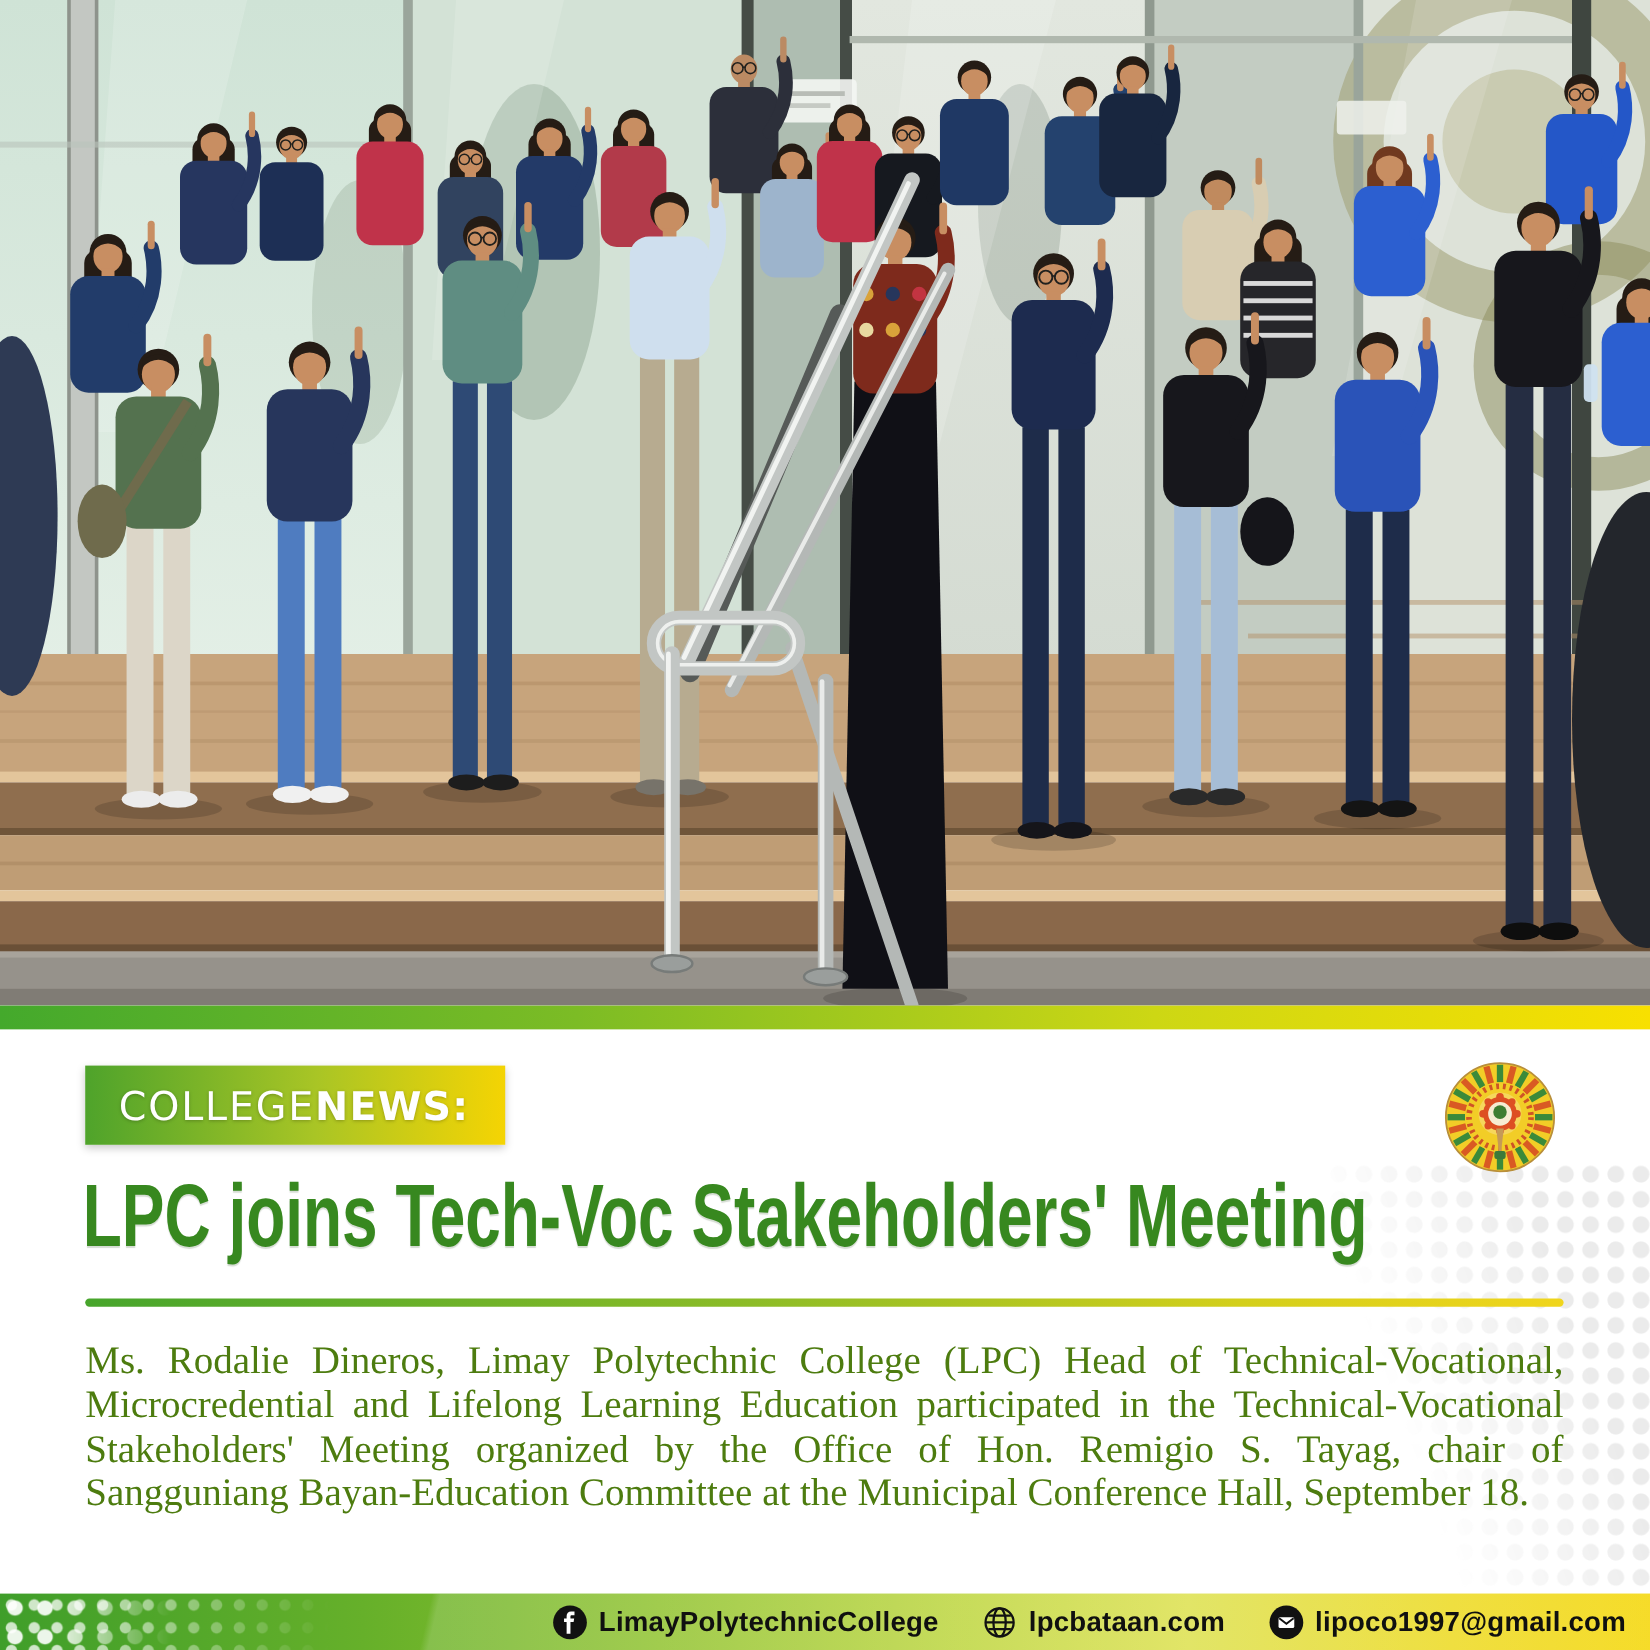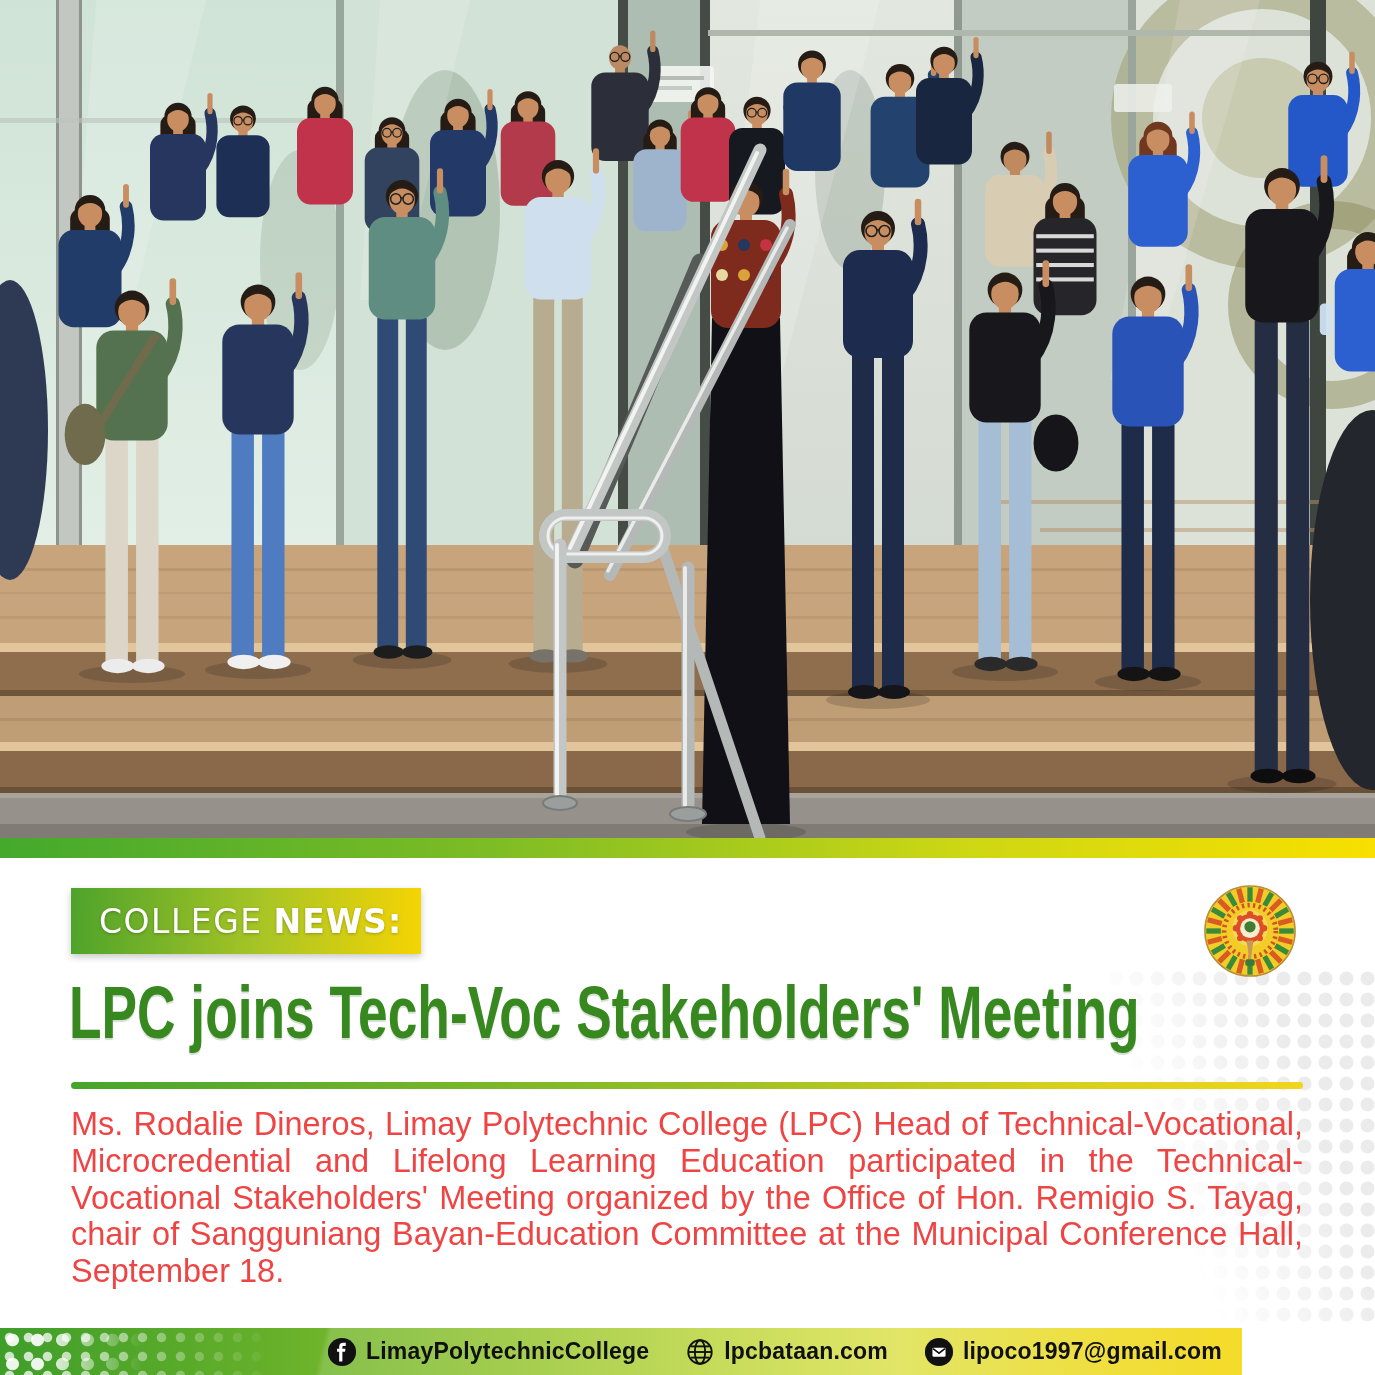--- a/index.html
+++ b/index.html
@@ -21,34 +21,34 @@
       background-size:21px 21px;
       -webkit-mask-image:linear-gradient(250deg,#000 28%,transparent 72%);
       mask-image:linear-gradient(250deg,#000 28%,transparent 72%);}
   .badge{position:absolute;left:71px;top:30px;width:350px;height:66px;
       background:linear-gradient(92deg,#4ea32b,#a9c525 55%,#f5d403);
       box-shadow:0 3px 7px rgba(0,0,0,.22);
       display:flex;align-items:center;padding-left:28px;box-sizing:border-box;
       color:#ffffff;font-size:33px;letter-spacing:1.5px;
       font-family:"DejaVu Sans","Liberation Sans",sans-serif;
       text-shadow:0 1px 3px rgba(0,0,0,.25);}
-  .badge .bold{font-weight:bold;margin-left:11px;letter-spacing:1px;}
+  .badge .bold{font-weight:bold;letter-spacing:1px;}
   .logo{position:absolute;right:78px;top:26px;width:94px;height:94px;}
   .headline{position:absolute;left:69px;top:116px;white-space:nowrap;
       font-family:"Liberation Sans",sans-serif;font-weight:bold;font-size:74px;line-height:1.05;
       color:#37881f;transform:scaleX(.72);transform-origin:left top;
       text-shadow:0 2px 1px rgba(20,60,10,.18);}
   .rule{position:absolute;left:71px;top:224px;width:1232px;height:7px;border-radius:4px;
       background:linear-gradient(90deg,#47a52c,#8cbc27 45%,#d3cf1b 78%,#f0d51c);}
-  .body-text{position:absolute;left:71px;top:248px;width:1232px;
-      font-family:Liberation Sans, sans-serif;font-size:32.5px;line-height:36.8px;
-      color:#ef4444;text-align:justify;}
+  .body-text{position:absolute;left:71px;top:258px;width:1232px;
+      font-family:Liberation Serif, serif;font-size:32.5px;line-height:36.8px;
+      color:#4d7c0f;text-align:justify;}
 
   
-  .footer{position:absolute;top:1328px;left:0;width:1242px;height:47px;
+  .footer{position:absolute;top:1328px;left:0;width:1375px;height:47px;
       background:linear-gradient(90deg,#3f9e2a,#66b02a 22%,#8fc22c 40%,#bcd53b 58%,#dce04a 72%,#ecd91c 88%,#f4d500);
       overflow:hidden;}
   .footer::before{content:"";position:absolute;inset:0;
       background:linear-gradient(103deg,rgba(255,255,255,0) 26%,rgba(255,255,255,.16) 26.5%);}
   .f-dots{position:absolute;top:0;bottom:0;left:0;}
   .f-dots.a{width:300px;background-image:radial-gradient(rgba(255,255,255,.75) 4.2px,transparent 5.2px);
       background-size:19px 19px;
       -webkit-mask-image:linear-gradient(to right,#000 15%,transparent 92%);
       mask-image:linear-gradient(to right,#000 15%,transparent 92%);}
   .f-dots.b{width:150px;background-image:radial-gradient(rgba(255,255,255,.9) 6px,transparent 7px);

